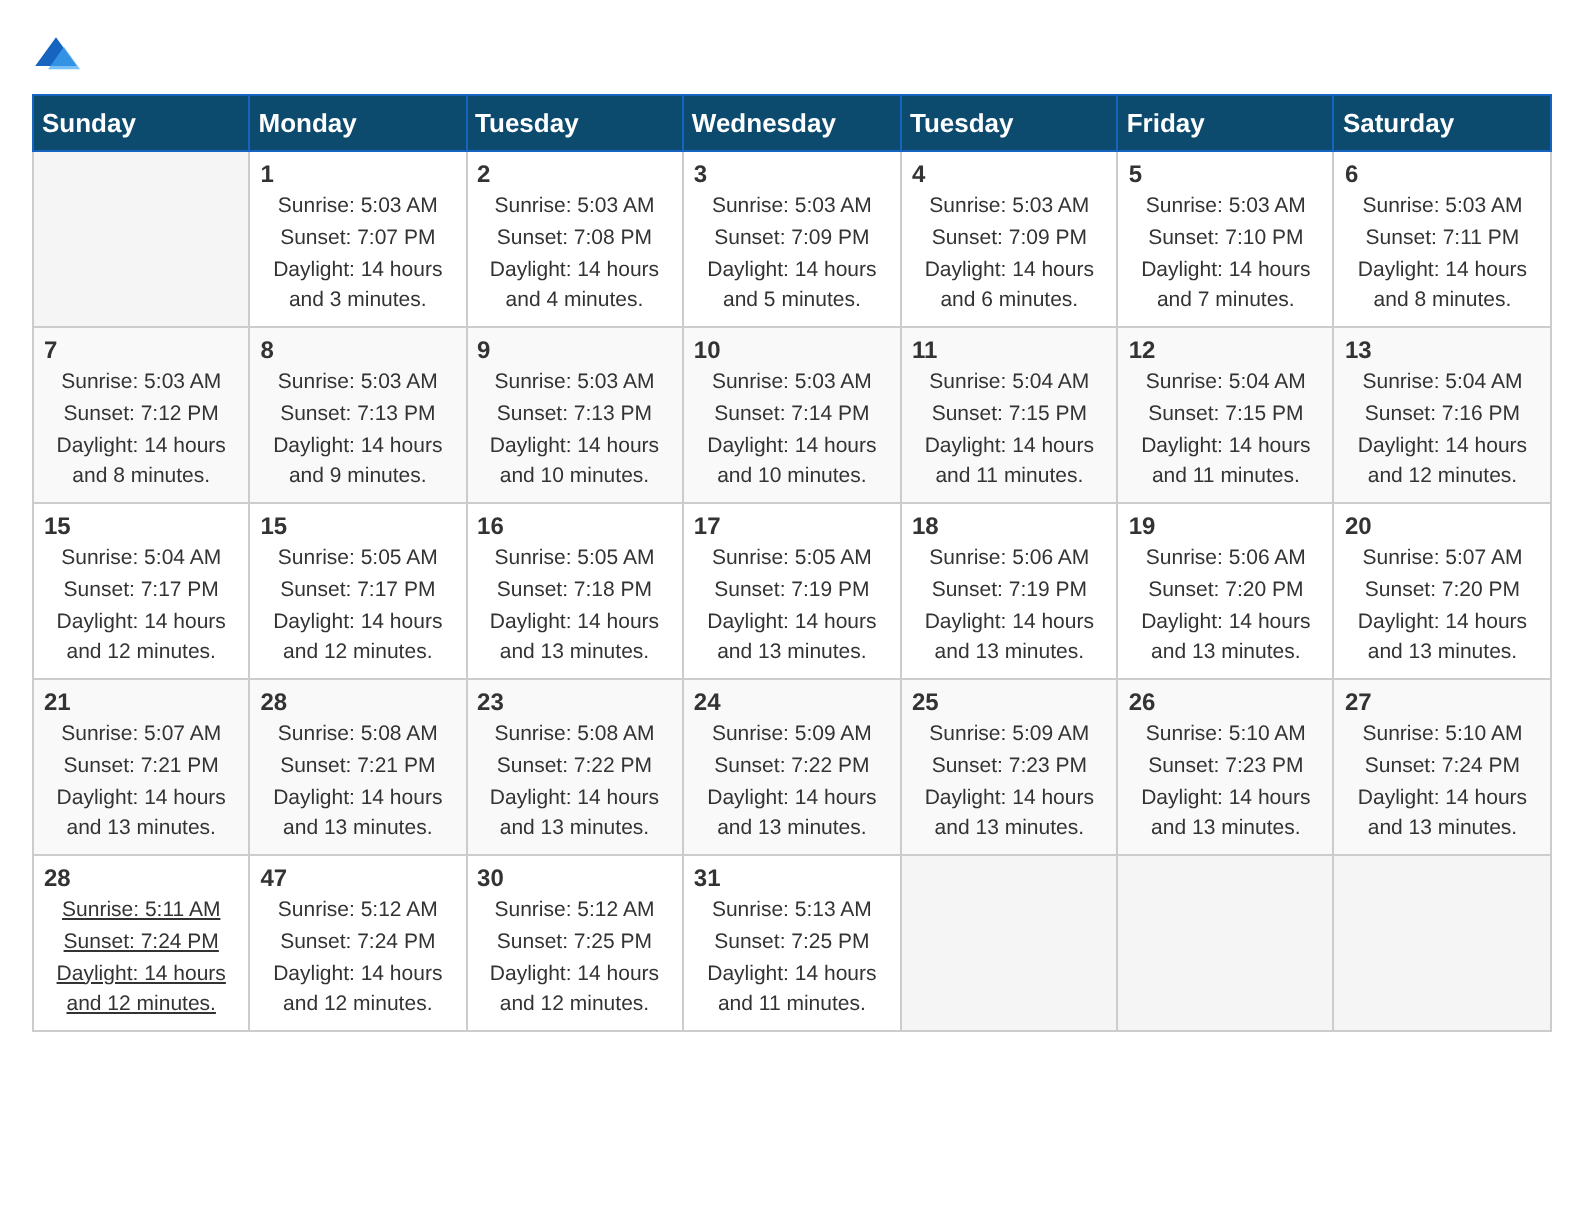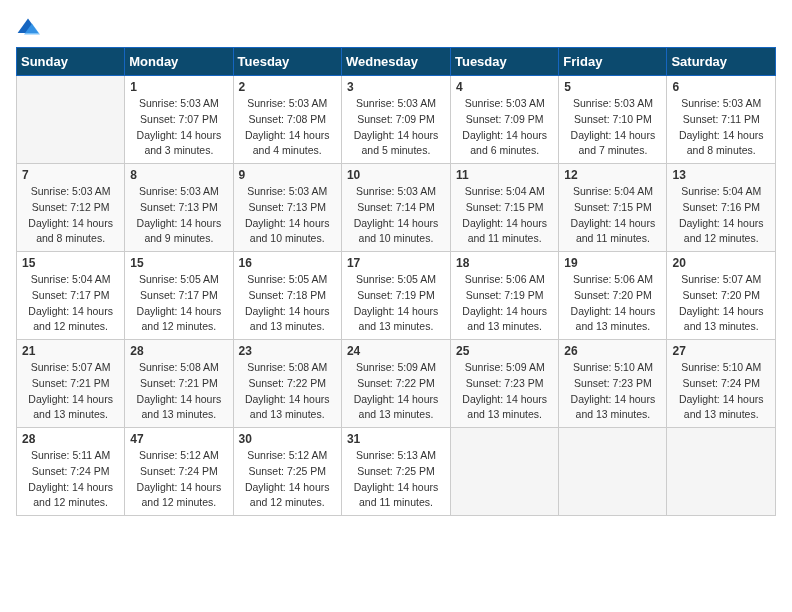--- a/index.html
+++ b/index.html
@@ -315,21 +315,21 @@
           <span class="day-number">27</span>
           <div class="day-info" style="white-space: pre-wrap;">Sunrise: 5:10 AM
 Sunset: 7:24 PM
 Daylight: 14 hours
 and 13 minutes.</div>
         </td>
       </tr>
       <tr>
         <td>
           <span class="day-number">28</span>
-          <div class="day-info" style="white-space: pre-wrap;">Sunrise: 5:11 AM
+          <div class="day-info" style="white-space: pre-wrap; text-decoration: underline;">Sunrise: 5:11 AM
 Sunset: 7:24 PM
 Daylight: 14 hours
 and 12 minutes.</div>
         </td>
         <td>
           <span class="day-number">47</span>
           <div class="day-info" style="white-space: pre-wrap;">Sunrise: 5:12 AM
 Sunset: 7:24 PM
 Daylight: 14 hours
 and 12 minutes.</div>

